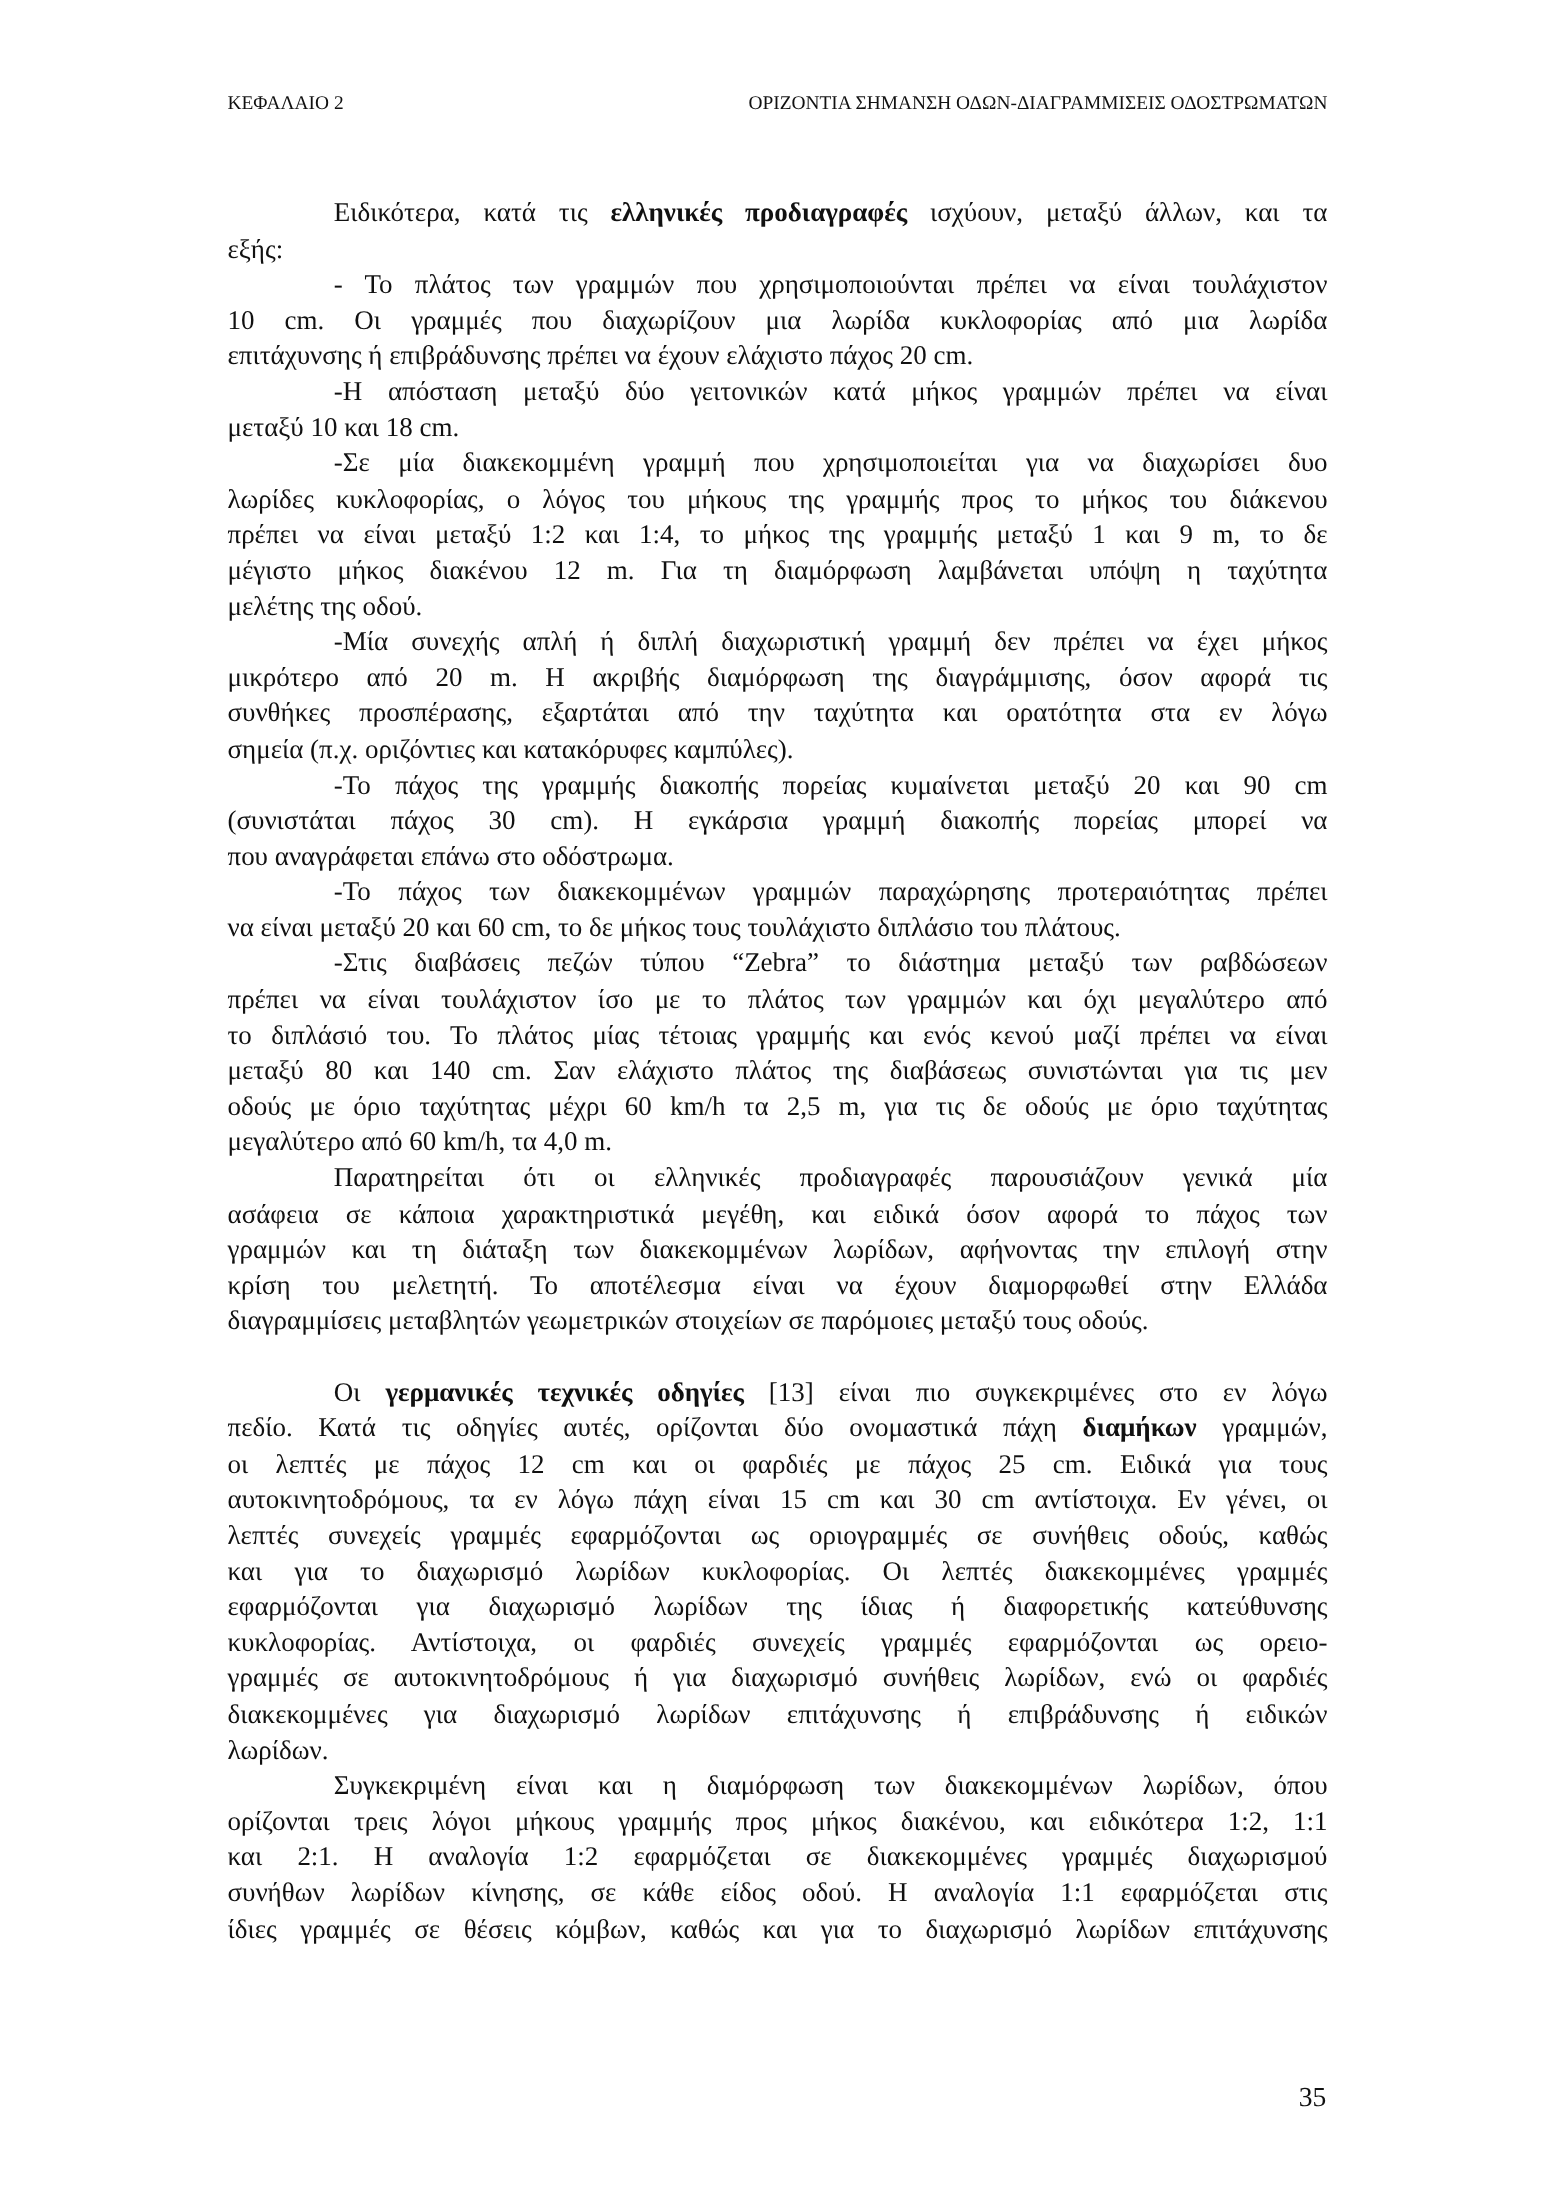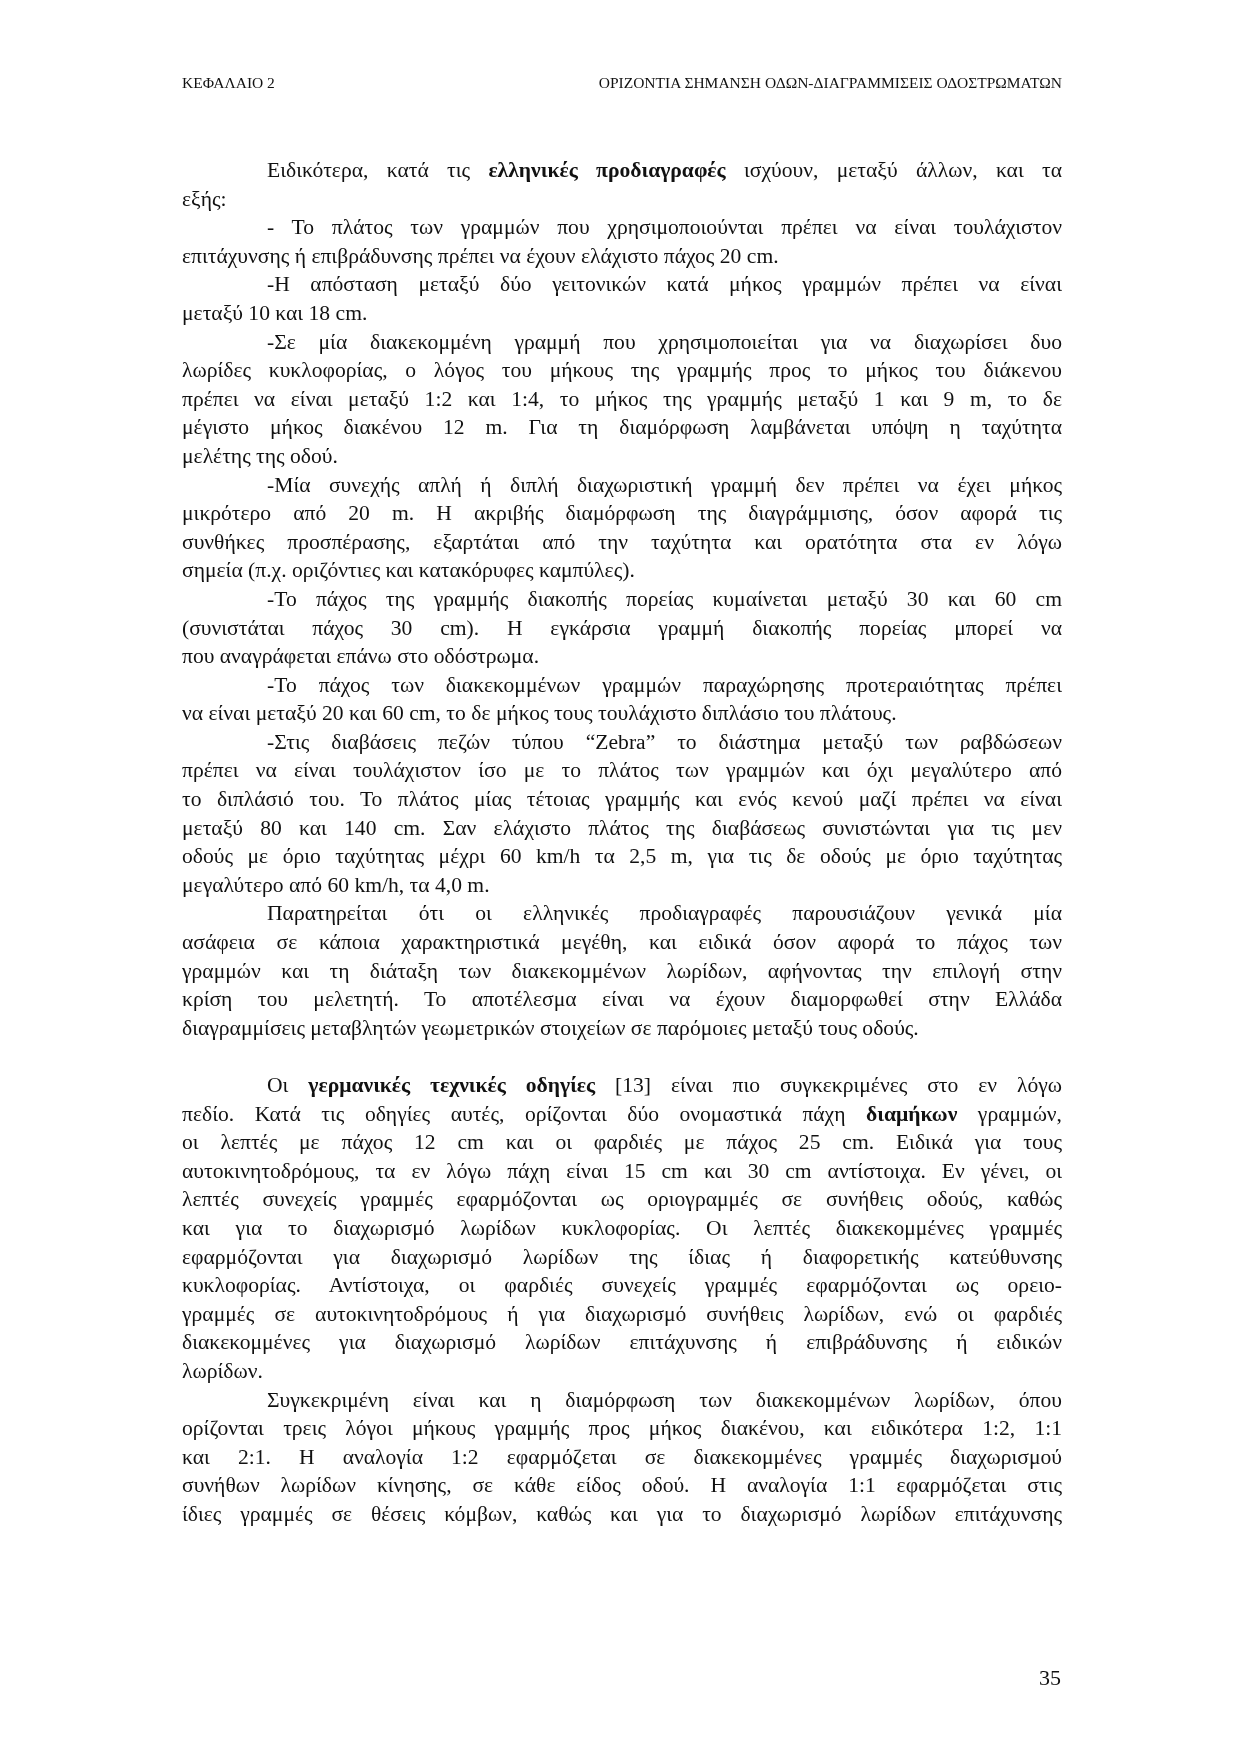--- a/index.html
+++ b/index.html
@@ -20,33 +20,34 @@
 <body>
 
 <div class="page">
   <div class="hdr hdr-left">ΚΕΦΑΛΑΙΟ 2</div>
   <div class="hdr hdr-right">ΟΡΙΖΟΝΤΙΑ ΣΗΜΑΝΣΗ ΟΔΩΝ-ΔΙΑΓΡΑΜΜΙΣΕΙΣ ΟΔΟΣΤΡΩΜΑΤΩΝ</div>
 
   <div class="body" id="body-text" style="top:156px;">
       <div class="ln ind"><span>Ειδικότερα, κατά τις </span><b>ελληνικές προδιαγραφές</b><span> ισχύουν, μεταξύ άλλων, και τα</span></div>
       <div class="ln last"><span>εξής:</span></div>
       <div class="ln ind"><span>- Το πλάτος των γραμμών που χρησιμοποιούνται πρέπει να είναι τουλάχιστον</span></div>
+      <div class="ln"><span>10 cm. Οι γραμμές που διαχωρίζουν μια λωρίδα κυκλοφορίας από μια λωρίδα</span></div>
       <div class="ln last"><span>επιτάχυνσης ή επιβράδυνσης πρέπει να έχουν ελάχιστο πάχος 20 cm.</span></div>
       <div class="ln ind"><span>-Η απόσταση μεταξύ δύο γειτονικών κατά μήκος γραμμών πρέπει να είναι</span></div>
       <div class="ln last"><span>μεταξύ 10 και 18 cm.</span></div>
       <div class="ln ind"><span>-Σε μία διακεκομμένη γραμμή που χρησιμοποιείται για να διαχωρίσει δυο</span></div>
       <div class="ln"><span>λωρίδες κυκλοφορίας, ο λόγος του μήκους της γραμμής προς το μήκος του διάκενου</span></div>
       <div class="ln"><span>πρέπει να είναι μεταξύ 1:2 και 1:4, το μήκος της γραμμής μεταξύ 1 και 9 m, το δε</span></div>
       <div class="ln"><span>μέγιστο μήκος διακένου 12 m. Για τη διαμόρφωση λαμβάνεται υπόψη η ταχύτητα</span></div>
       <div class="ln last"><span>μελέτης της οδού.</span></div>
       <div class="ln ind"><span>-Μία συνεχής απλή ή διπλή διαχωριστική γραμμή δεν πρέπει να έχει μήκος</span></div>
       <div class="ln"><span>μικρότερο από 20 m. Η ακριβής διαμόρφωση της διαγράμμισης, όσον αφορά τις</span></div>
       <div class="ln"><span>συνθήκες προσπέρασης, εξαρτάται από την ταχύτητα και ορατότητα στα εν λόγω</span></div>
       <div class="ln last"><span>σημεία (π.χ. οριζόντιες και κατακόρυφες καμπύλες).</span></div>
-      <div class="ln ind"><span>-Το πάχος της γραμμής διακοπής πορείας κυμαίνεται μεταξύ 30 και 60 cm</span></div>
+      <div class="ln ind"><span>-Το πάχος της γραμμής διακοπής πορείας κυμαίνεται μεταξύ 20 και 90 cm</span></div>
       <div class="ln"><span>(συνιστάται πάχος 30 cm). Η εγκάρσια γραμμή διακοπής πορείας μπορεί να</span></div>
       <div class="ln last"><span>που αναγράφεται επάνω στο οδόστρωμα.</span></div>
       <div class="ln ind"><span>-Το πάχος των διακεκομμένων γραμμών παραχώρησης προτεραιότητας πρέπει</span></div>
       <div class="ln last"><span>να είναι μεταξύ 20 και 60 cm, το δε μήκος τους τουλάχιστο διπλάσιο του πλάτους.</span></div>
       <div class="ln ind"><span>-Στις διαβάσεις πεζών τύπου “Zebra” το διάστημα μεταξύ των ραβδώσεων</span></div>
       <div class="ln"><span>πρέπει να είναι τουλάχιστον ίσο με το πλάτος των γραμμών και όχι μεγαλύτερο από</span></div>
       <div class="ln"><span>το διπλάσιό του. Το πλάτος μίας τέτοιας γραμμής και ενός κενού μαζί πρέπει να είναι</span></div>
       <div class="ln"><span>μεταξύ 80 και 140 cm. Σαν ελάχιστο πλάτος της διαβάσεως συνιστώνται για τις μεν</span></div>
       <div class="ln"><span>οδούς με όριο ταχύτητας μέχρι 60 km/h τα 2,5 m, για τις δε οδούς με όριο ταχύτητας</span></div>
       <div class="ln last"><span>μεγαλύτερο από 60 km/h, τα 4,0 m.</span></div>

